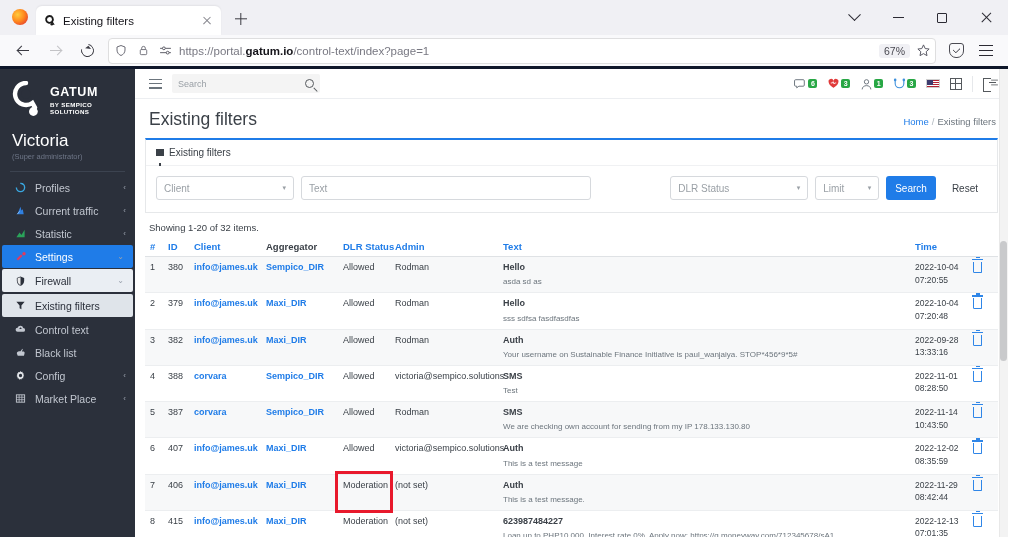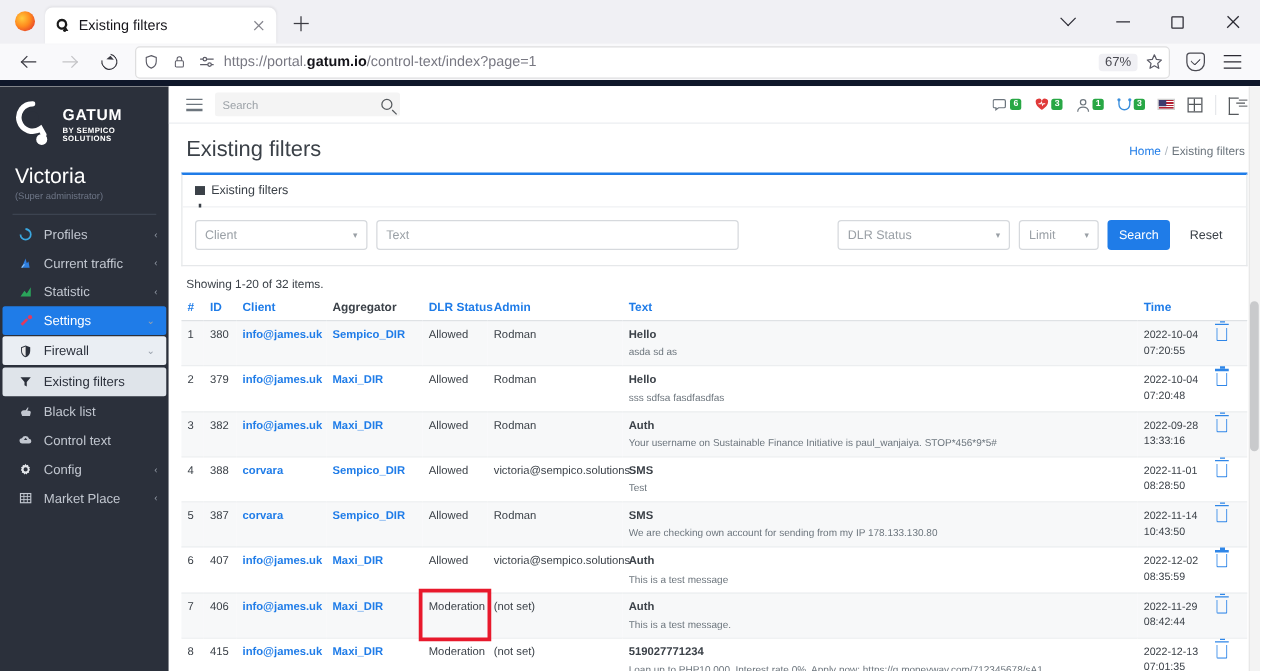--- a/index.html
+++ b/index.html
@@ -49,21 +49,21 @@
   .chev-d { width: 9px; height: 9px; border-right: 1.4px solid #2b2a33; border-bottom: 1.4px solid #2b2a33; transform: rotate(45deg) translate(-2px,-2px); }
   .w-min { width: 11px; height: 1.4px; background: #2b2a33; }
   .w-max { width: 10px; height: 10px; border: 1.4px solid #2b2a33; border-radius: 1px; }
   .w-cls { width: 13px; height: 13px; position: relative; }
   .w-cls::before, .w-cls::after { content:""; position:absolute; left:0; top:6px; width:13px; height:1.4px; background:#2b2a33; }
   .w-cls::before { transform: rotate(45deg); }
   .w-cls::after { transform: rotate(-45deg); }
 
   .navbar {
     height: 34px; background: #f9f9fb; display: flex; align-items: center;
-    padding: 0 8px; gap: 2px; border-bottom: 5px solid #0f172a;
+    padding: 0 8px; gap: 2px; border-bottom: 3px solid #0f172a;
   }
   .navbtn { width: 30px; height: 28px; display:flex; align-items:center; justify-content:center; flex:none; }
   .arrow-l, .arrow-r { width: 13px; height: 13px; position: relative; }
   .arrow-l::before, .arrow-r::before {
     content:""; position:absolute; left:1px; top:6px; width:11px; height:1.3px; background:#3a3a42;
   }
   .arrow-l::after {
     content:""; position:absolute; left:1px; top:3px; width:6px; height:6px;
     border-left:1.3px solid #3a3a42; border-bottom:1.3px solid #3a3a42; transform: rotate(45deg);
   }
@@ -380,33 +380,33 @@
           <span class="ico">
             <svg width="11" height="11" viewBox="0 0 24 24">
                 <path d="M3 4h18l-7 8v8l-4-2v-6z" fill="#2b303b"></path>
               </svg>
           </span>
           <span class="lbl">Existing filters</span>
         </div>
         <div class="nav-item">
           <span class="ico">
             <svg width="11" height="11" viewBox="0 0 24 24">
-                <path d="M4 14c0-3 2-5 5-5h3l4-5 1 1-2 5h3c2 0 3 1.4 3 3l-1.4 6H6z" fill="#c2c7d0"></path>
-              </svg>
-          </span>
-          <span class="lbl">Black list</span>
-        </div>
-        <div class="nav-item">
-          <span class="ico">
-            <svg width="11" height="11" viewBox="0 0 24 24">
                 <path d="M6 17a4.5 4.5 0 0 1-.4-9A6.5 6.5 0 0 1 18 8.6 4.2 4.2 0 0 1 17.6 17z" fill="#c2c7d0"></path>
                 <path d="M12 7l3 4h-6z" fill="#2b303b"></path>
               </svg>
           </span>
           <span class="lbl">Control text</span>
+        </div>
+        <div class="nav-item">
+          <span class="ico">
+            <svg width="11" height="11" viewBox="0 0 24 24">
+                <path d="M4 14c0-3 2-5 5-5h3l4-5 1 1-2 5h3c2 0 3 1.4 3 3l-1.4 6H6z" fill="#c2c7d0"></path>
+              </svg>
+          </span>
+          <span class="lbl">Black list</span>
         </div>
         <div class="nav-item">
           <span class="ico">
             <svg width="11" height="11" viewBox="0 0 24 24">
                 <path d="M12 8.4a3.6 3.6 0 1 0 0 7.2 3.6 3.6 0 0 0 0-7.2zM12 2l1.4 2.6 2.9-.6 .5 2.9 2.7 1.2-1.3 2.7 1.8 2.3-2.3 1.8.4 2.9-2.9.4-1.5 2.6L12 19.4 9.8 21l-1.5-2.6-2.9-.4.4-2.9L3.5 13.3l1.8-2.3L4 8.3l2.7-1.2.5-2.9 2.9.6z" fill="#e3e6ea"></path>
               </svg>
           </span>
           <span class="lbl">Config</span>
           <span class="car">‹</span>
         </div>
@@ -670,21 +670,21 @@
                 <td class="act"><span class="trash"></span></td>
               </tr>
               <tr>
                 <td>8</td>
                 <td>415</td>
                 <td class="lnk">info@james.uk</td>
                 <td class="lnk">Maxi_DIR</td>
                 <td>Moderation</td>
                 <td>(not set)</td>
                 <td class="msg">
-                    <div class="t1">519027771234</div>
+                    <div class="t1">623987484227</div>
                     <div class="t2">Loan up to PHP10.000. Interest rate 0%. Apply now: https://g.moneyway.com/712345678/sA1</div>
                   </td>
                 <td class="time">
                     <div>2022-12-13</div>
                     <div>07:01:35</div>
                   </td>
                 <td class="act"><span class="trash"></span></td>
               </tr>
 
             </tbody>

